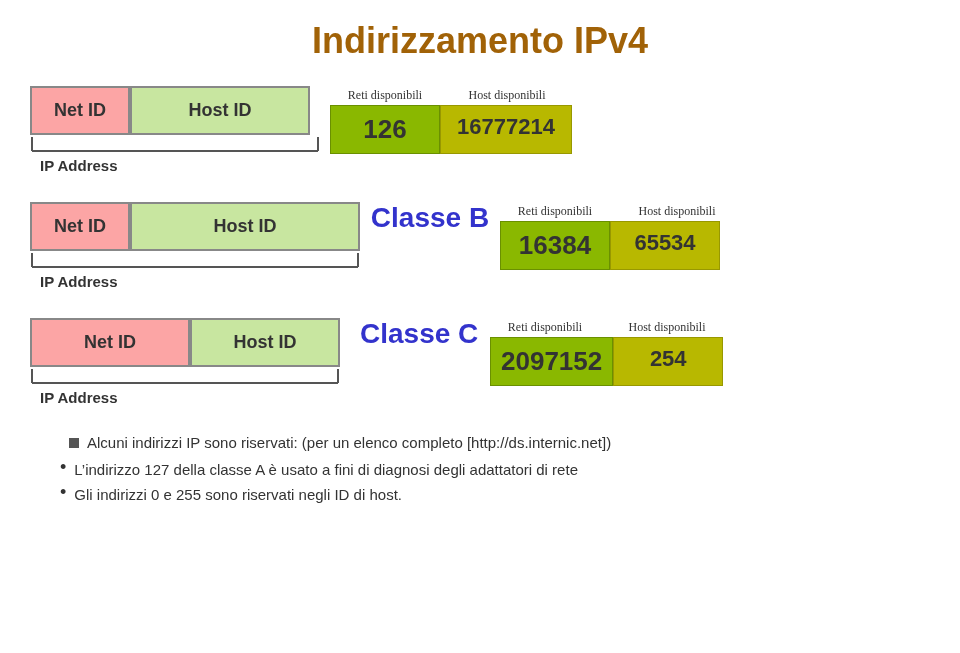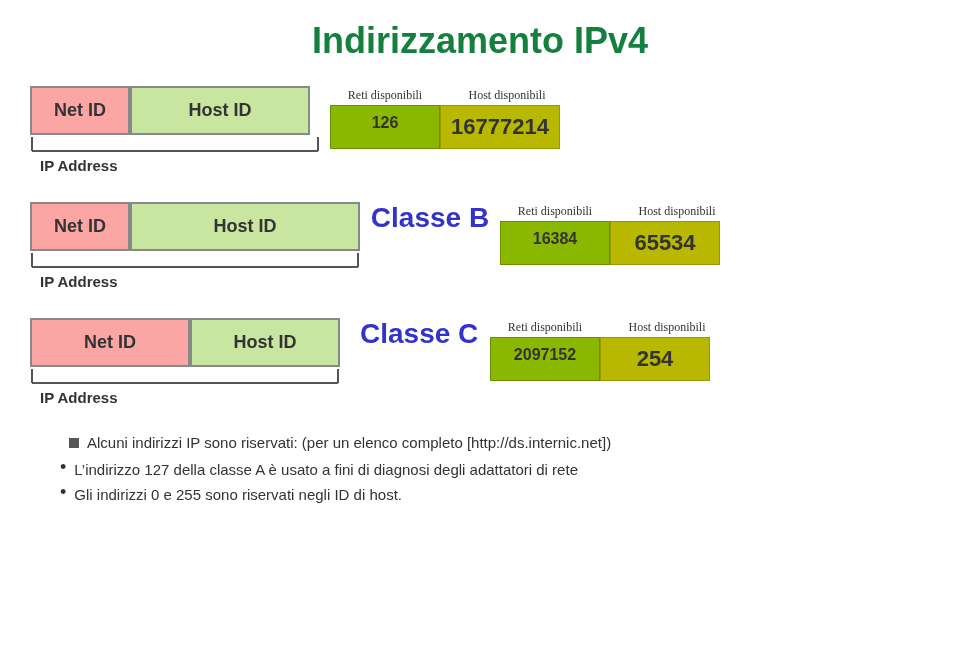--- a/index.html
+++ b/index.html
@@ -9,21 +9,21 @@
       width: 960px;
       min-height: 653px;
       padding: 20px 30px;
       overflow: hidden;
     }
 
     .main-title {
       text-align: center;
       font-size: 36px;
       font-weight: bold;
-      color: #15803d;
+      color: #a16207;
       margin-bottom: 24px;
     }
 
     .boxes-row {
       display: flex;
     }
 
     .net-id-box {
       background: #fca5a5;
       border: 2px solid #888;
@@ -97,36 +97,36 @@
     }
 
     .stats-values-row {
       display: flex;
       gap: 0;
     }
 
     .stat-value-green {
       background: #8ab800;
       color: #333;
-      font-size: 16px;
+      font-size: 26px;
       font-weight: bold;
       text-align: center;
       min-width: 110px;
       padding: 8px 10px;
       border: 1px solid #6a9000;
     }
 
     .stat-value-olive {
       background: #b8b800;
       color: #333;
       font-size: 22px;
       font-weight: bold;
       text-align: center;
       min-width: 110px;
-      padding: 8px 10px;
+      padding: 8px 16px;
       border: 1px solid #989800;
     }
 
     .full-row {
       display: flex;
       align-items: flex-start;
       margin-bottom: 28px;
     }
 
     .left-part {

